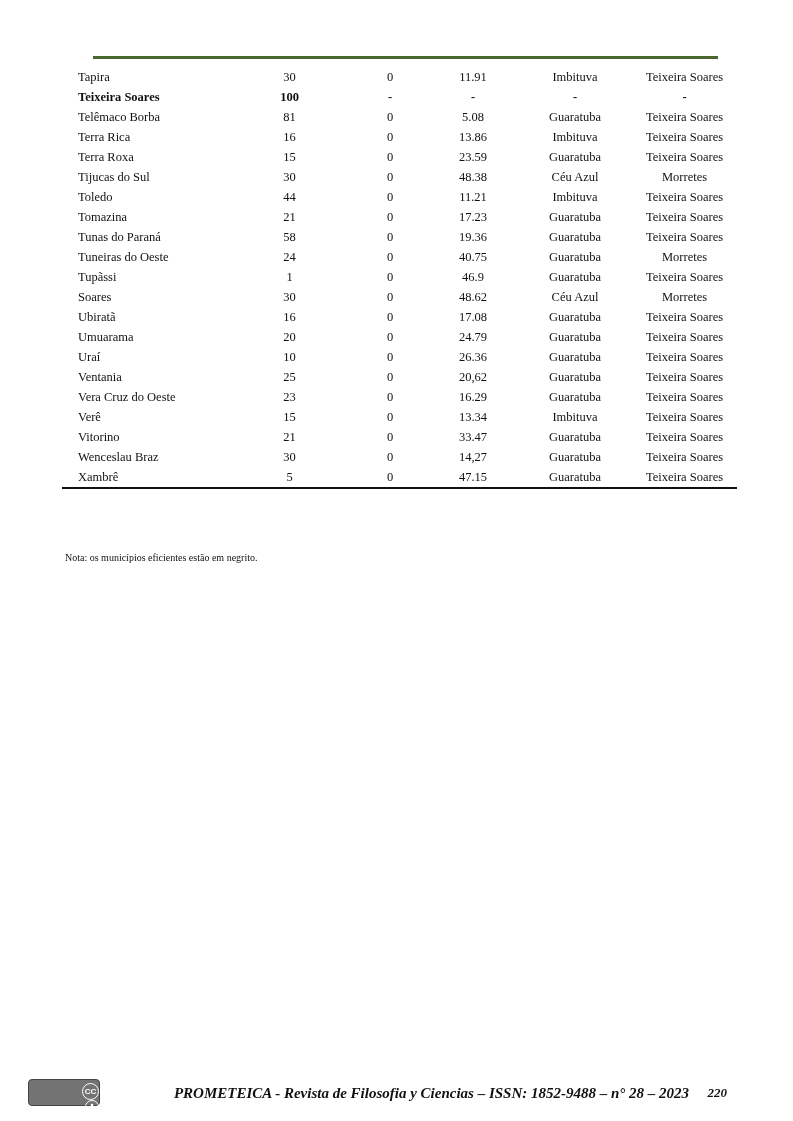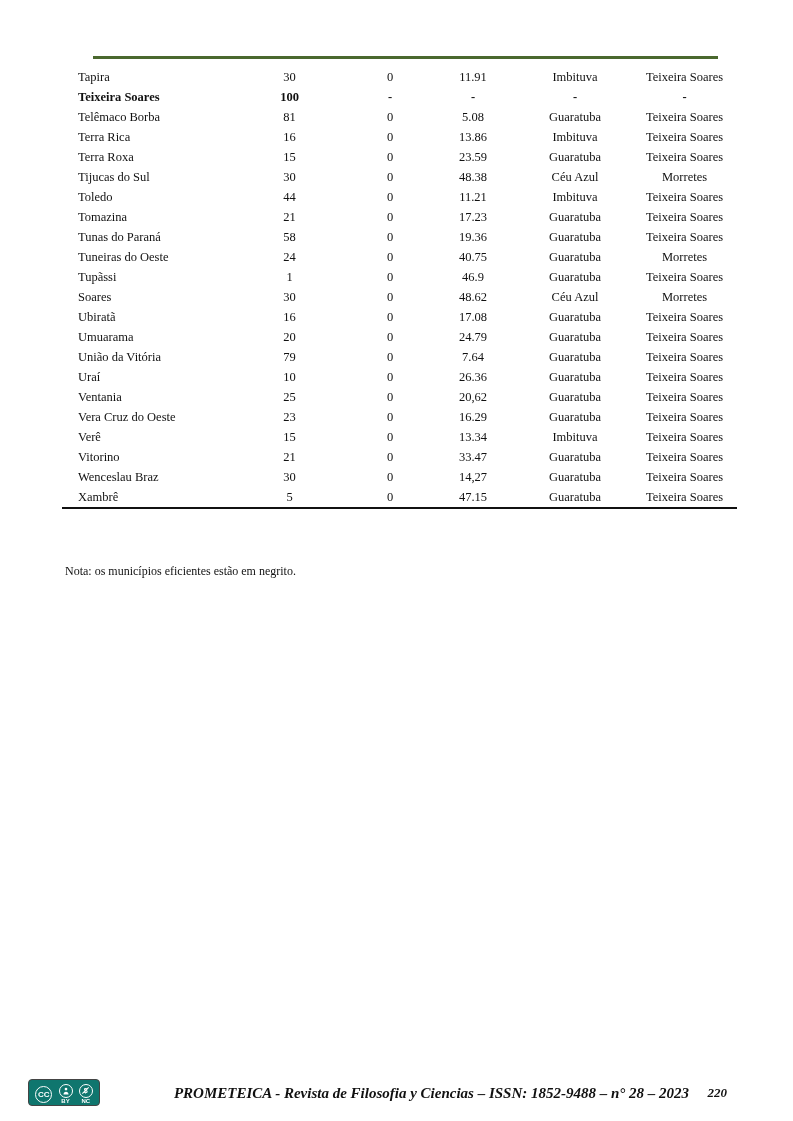--- a/index.html
+++ b/index.html
@@ -34,51 +34,51 @@
     overflow:hidden;
   }
   table.muni td:first-child{
     text-align:left;
     padding-left:16px;
   }
   table.muni tr.bold td{font-weight:bold;}
   .note{
     position:absolute;
     left:65px;top:552px;
-    font-size:12px;
-    margin-top:12px;
+    font-size:10px;
   }
   .journal{
     position:absolute;
     left:100px;right:30px;top:1085px;
     text-align:center;
     font-size:15px;
     font-weight:bold;
     font-style:italic;
   }
   .pagenum{
     position:absolute;
     right:66px;top:1085px;
     font-size:13px;
     font-weight:bold;
     font-style:italic;
   }
   .cc-badge{
     position:absolute;
     left:28px;top:1079px;
     width:72px;height:27px;
-    background:#0f766e;
+    background:#737373;
     border:1px solid #444;
     border-radius:4px;
     display:flex;
-    align-items:center;
+    align-items:flex-end;
     justify-content:space-evenly;
     padding-top:2px;
     box-sizing:border-box;
     cursor:pointer;
+    flex-direction:column;
   }
   .cc-col{display:flex;flex-direction:column;align-items:center;}
   .cc-circle{
     width:14px;height:14px;
     border:1.5px solid #ffffff;
     border-radius:50%;
     color:#ffffff;
     font-family:"Liberation Sans", sans-serif;
     font-size:7px;
     font-weight:bold;
@@ -225,28 +225,20 @@
           <td>0</td>
           <td>17.08</td>
           <td>Guaratuba</td>
           <td>Teixeira Soares</td>
         </tr>
         <tr>
           <td>Umuarama</td>
           <td>20</td>
           <td>0</td>
           <td>24.79</td>
-          <td>Guaratuba</td>
-          <td>Teixeira Soares</td>
-        </tr>
-        <tr>
-          <td>União da Vitória</td>
-          <td>79</td>
-          <td>0</td>
-          <td>7.64</td>
           <td>Guaratuba</td>
           <td>Teixeira Soares</td>
         </tr>
         <tr>
           <td>Uraí</td>
           <td>10</td>
           <td>0</td>
           <td>26.36</td>
           <td>Guaratuba</td>
           <td>Teixeira Soares</td>

